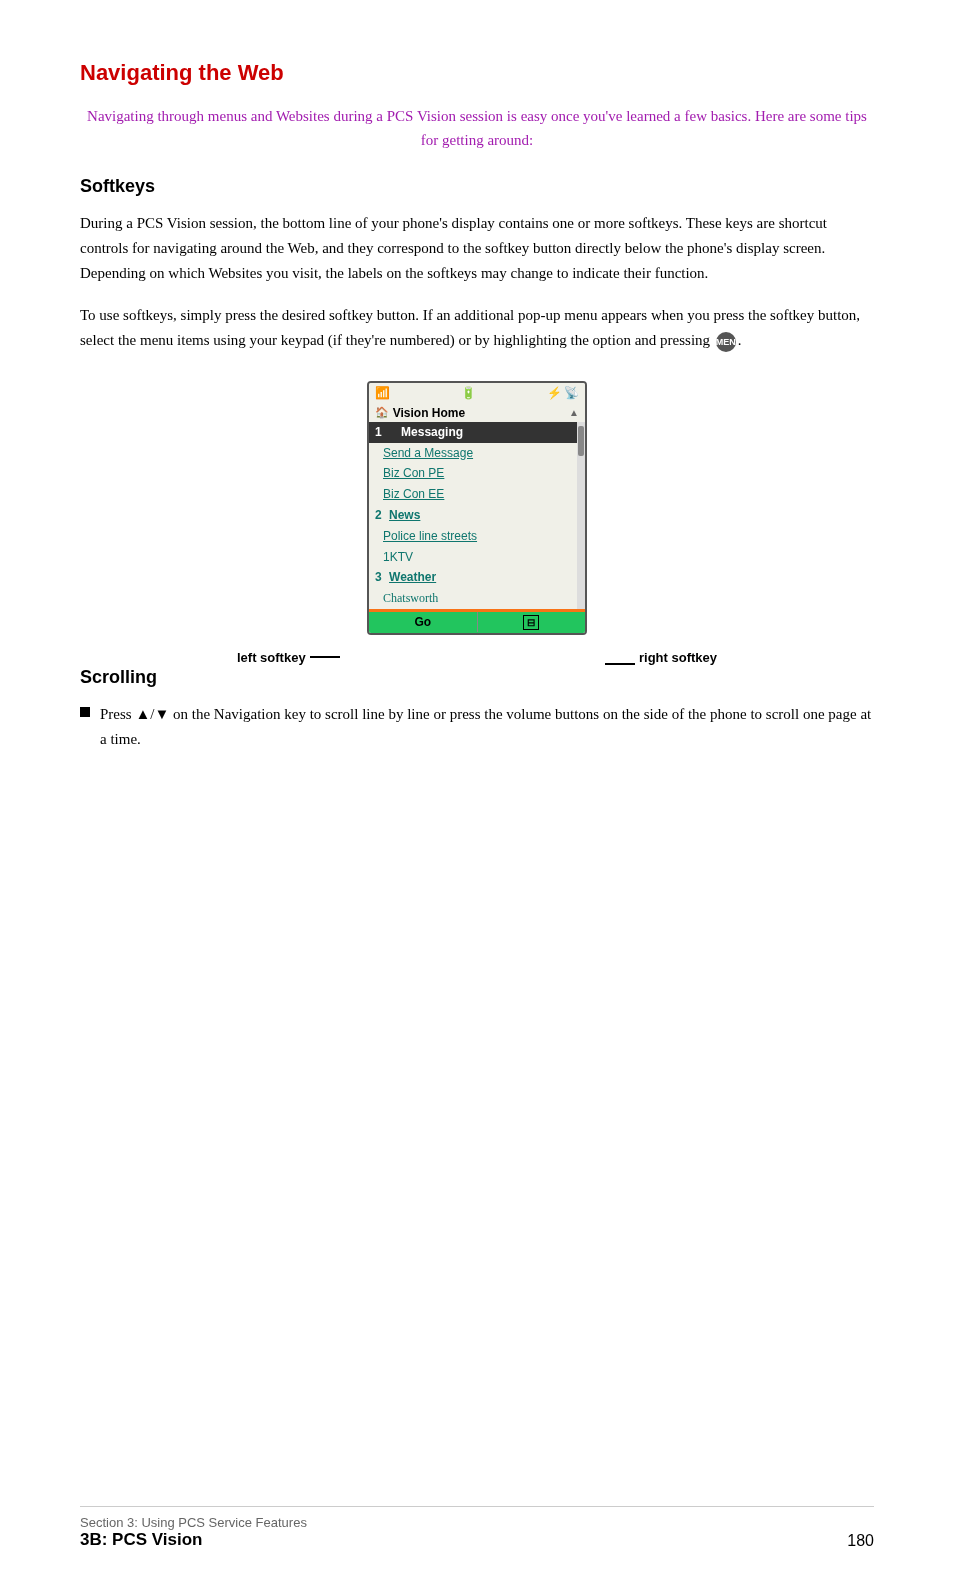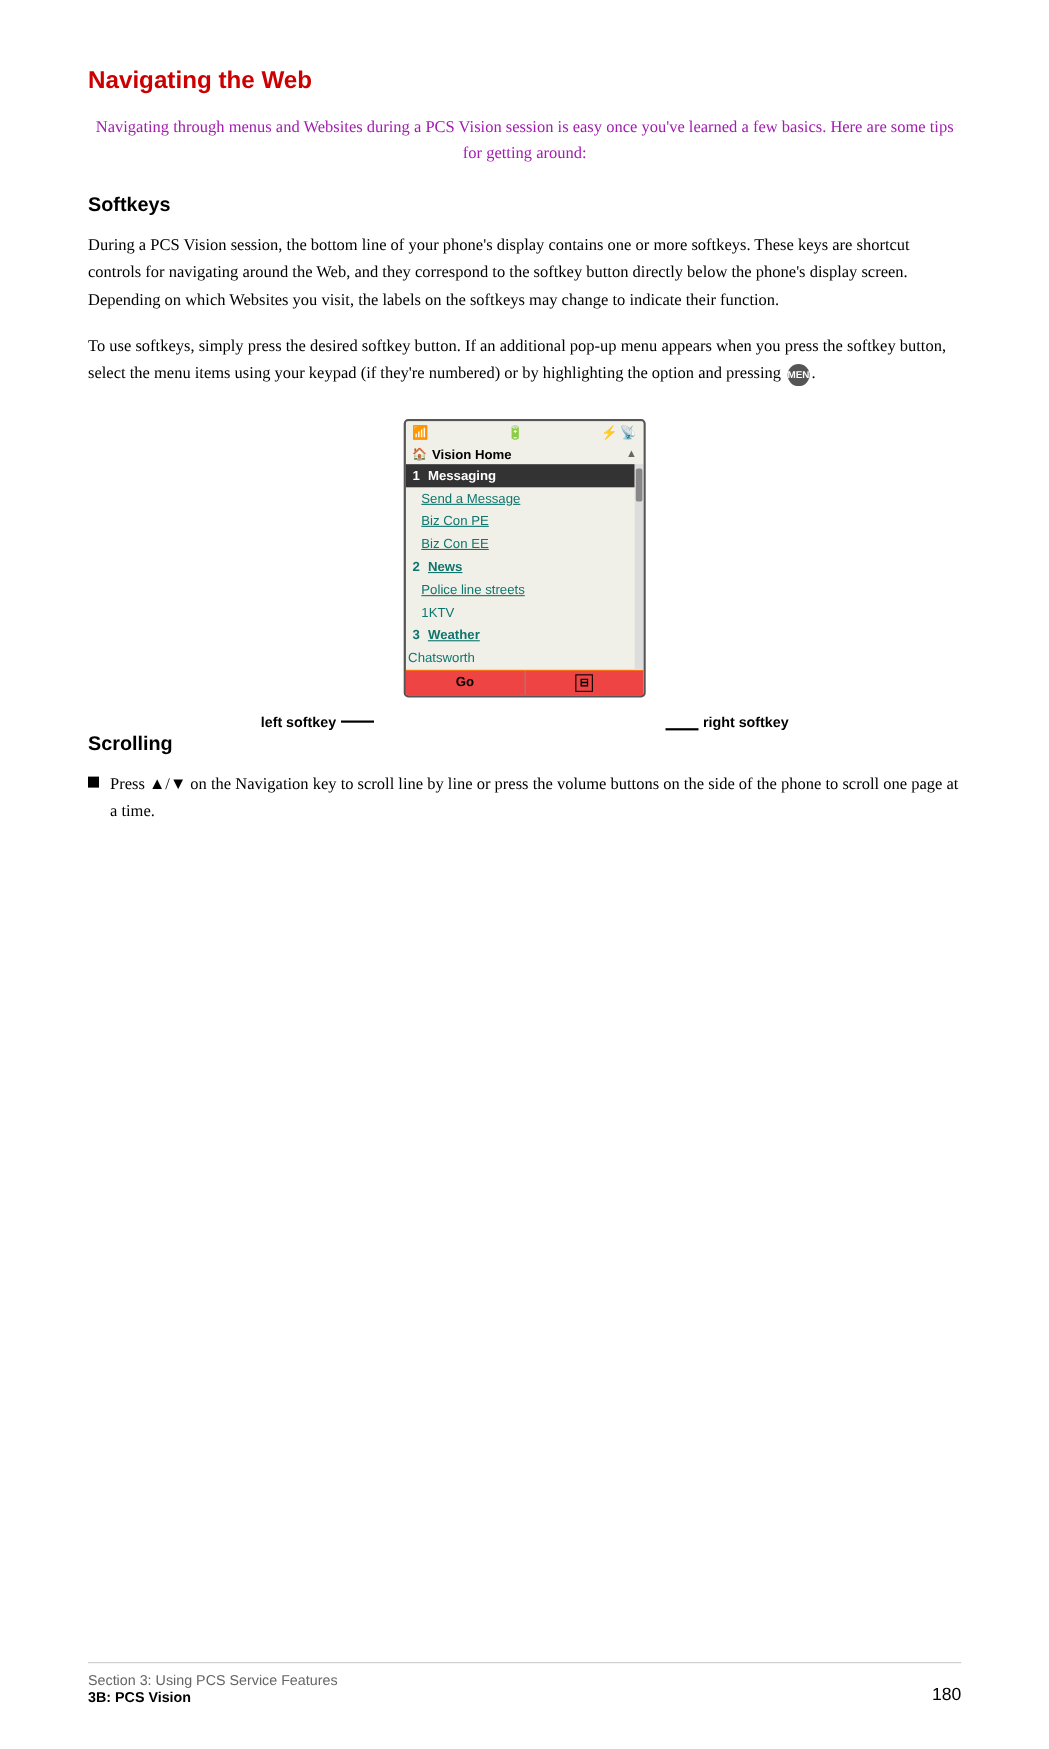--- a/index.html
+++ b/index.html
@@ -135,22 +135,23 @@
       color: #fff;
     }
 
     .menu-item.underlined {
       text-decoration: underline;
       padding-left: 14px;
     }
 
     .phone-softkey-bar {
       display: flex;
-      border-top: 1px solid #f97316;
-      background: #ef4444;
+      border-top: 3px solid #f97316;
+      background: #22c55e;
+      align-items: center;
     }
 
     .softkey-btn {
       flex: 1;
       text-align: center;
       padding: 3px 4px;
       font-family: Arial, Helvetica, sans-serif;
       font-size: 12px;
       font-weight: bold;
       border-right: 1px solid #888;
@@ -217,21 +218,21 @@
       color: #444;
     }
 
     .footer-left .footer-section {
       font-size: 13px;
       color: #666;
     }
 
     .footer-left .footer-chapter {
       font-weight: bold;
-      font-size: 13px;
+      font-size: 17px;
       color: #000;
     }
 
     .footer-right {
       font-family: Arial, Helvetica, sans-serif;
       font-size: 16px;
       font-weight: normal;
       color: #000;
     }
   </style>
@@ -284,21 +285,21 @@
           </div>
           <span style="font-size:10px; color:#666;">▲</span>
         </div>
 
         <div style="position:relative; display:flex;">
 
           <div class="phone-menu-items" style="flex:1;">
 
             <div class="menu-item highlighted">
               <span style="font-weight:bold;">1</span>
-              <span style="font-weight:bold; margin-left:4px;">Messaging</span>
+              <span style="font-weight:bold; margin-left:16px;">Messaging</span>
             </div>
 
             <div class="menu-item underlined">
               <span>Send a Message</span>
             </div>
 
             <div class="menu-item underlined">
               <span>Biz Con PE</span>
             </div>
 
@@ -317,21 +318,21 @@
 
             <div class="menu-item" style="padding-left:14px;">
               <span>1KTV</span>
             </div>
 
             <div class="menu-item">
               <span style="font-weight:bold;">3</span>
               <span style="font-weight:bold; text-decoration:underline; margin-left:4px;">Weather</span>
             </div>
 
-            <div class="menu-item" style="padding-left:2px;">
+            <div class="menu-item" style="padding-left:14px;font-family:Liberation Serif, serif;">
               <span>Chatsworth</span>
             </div>
 
           </div>
 
           <div style="width:8px; background:#ddd; display:flex; flex-direction:column; align-items:center; padding-top:2px;">
             <div style="width:6px; height:30px; background:#888; border-radius:2px; margin-top:2px;"></div>
           </div>
 
         </div>

